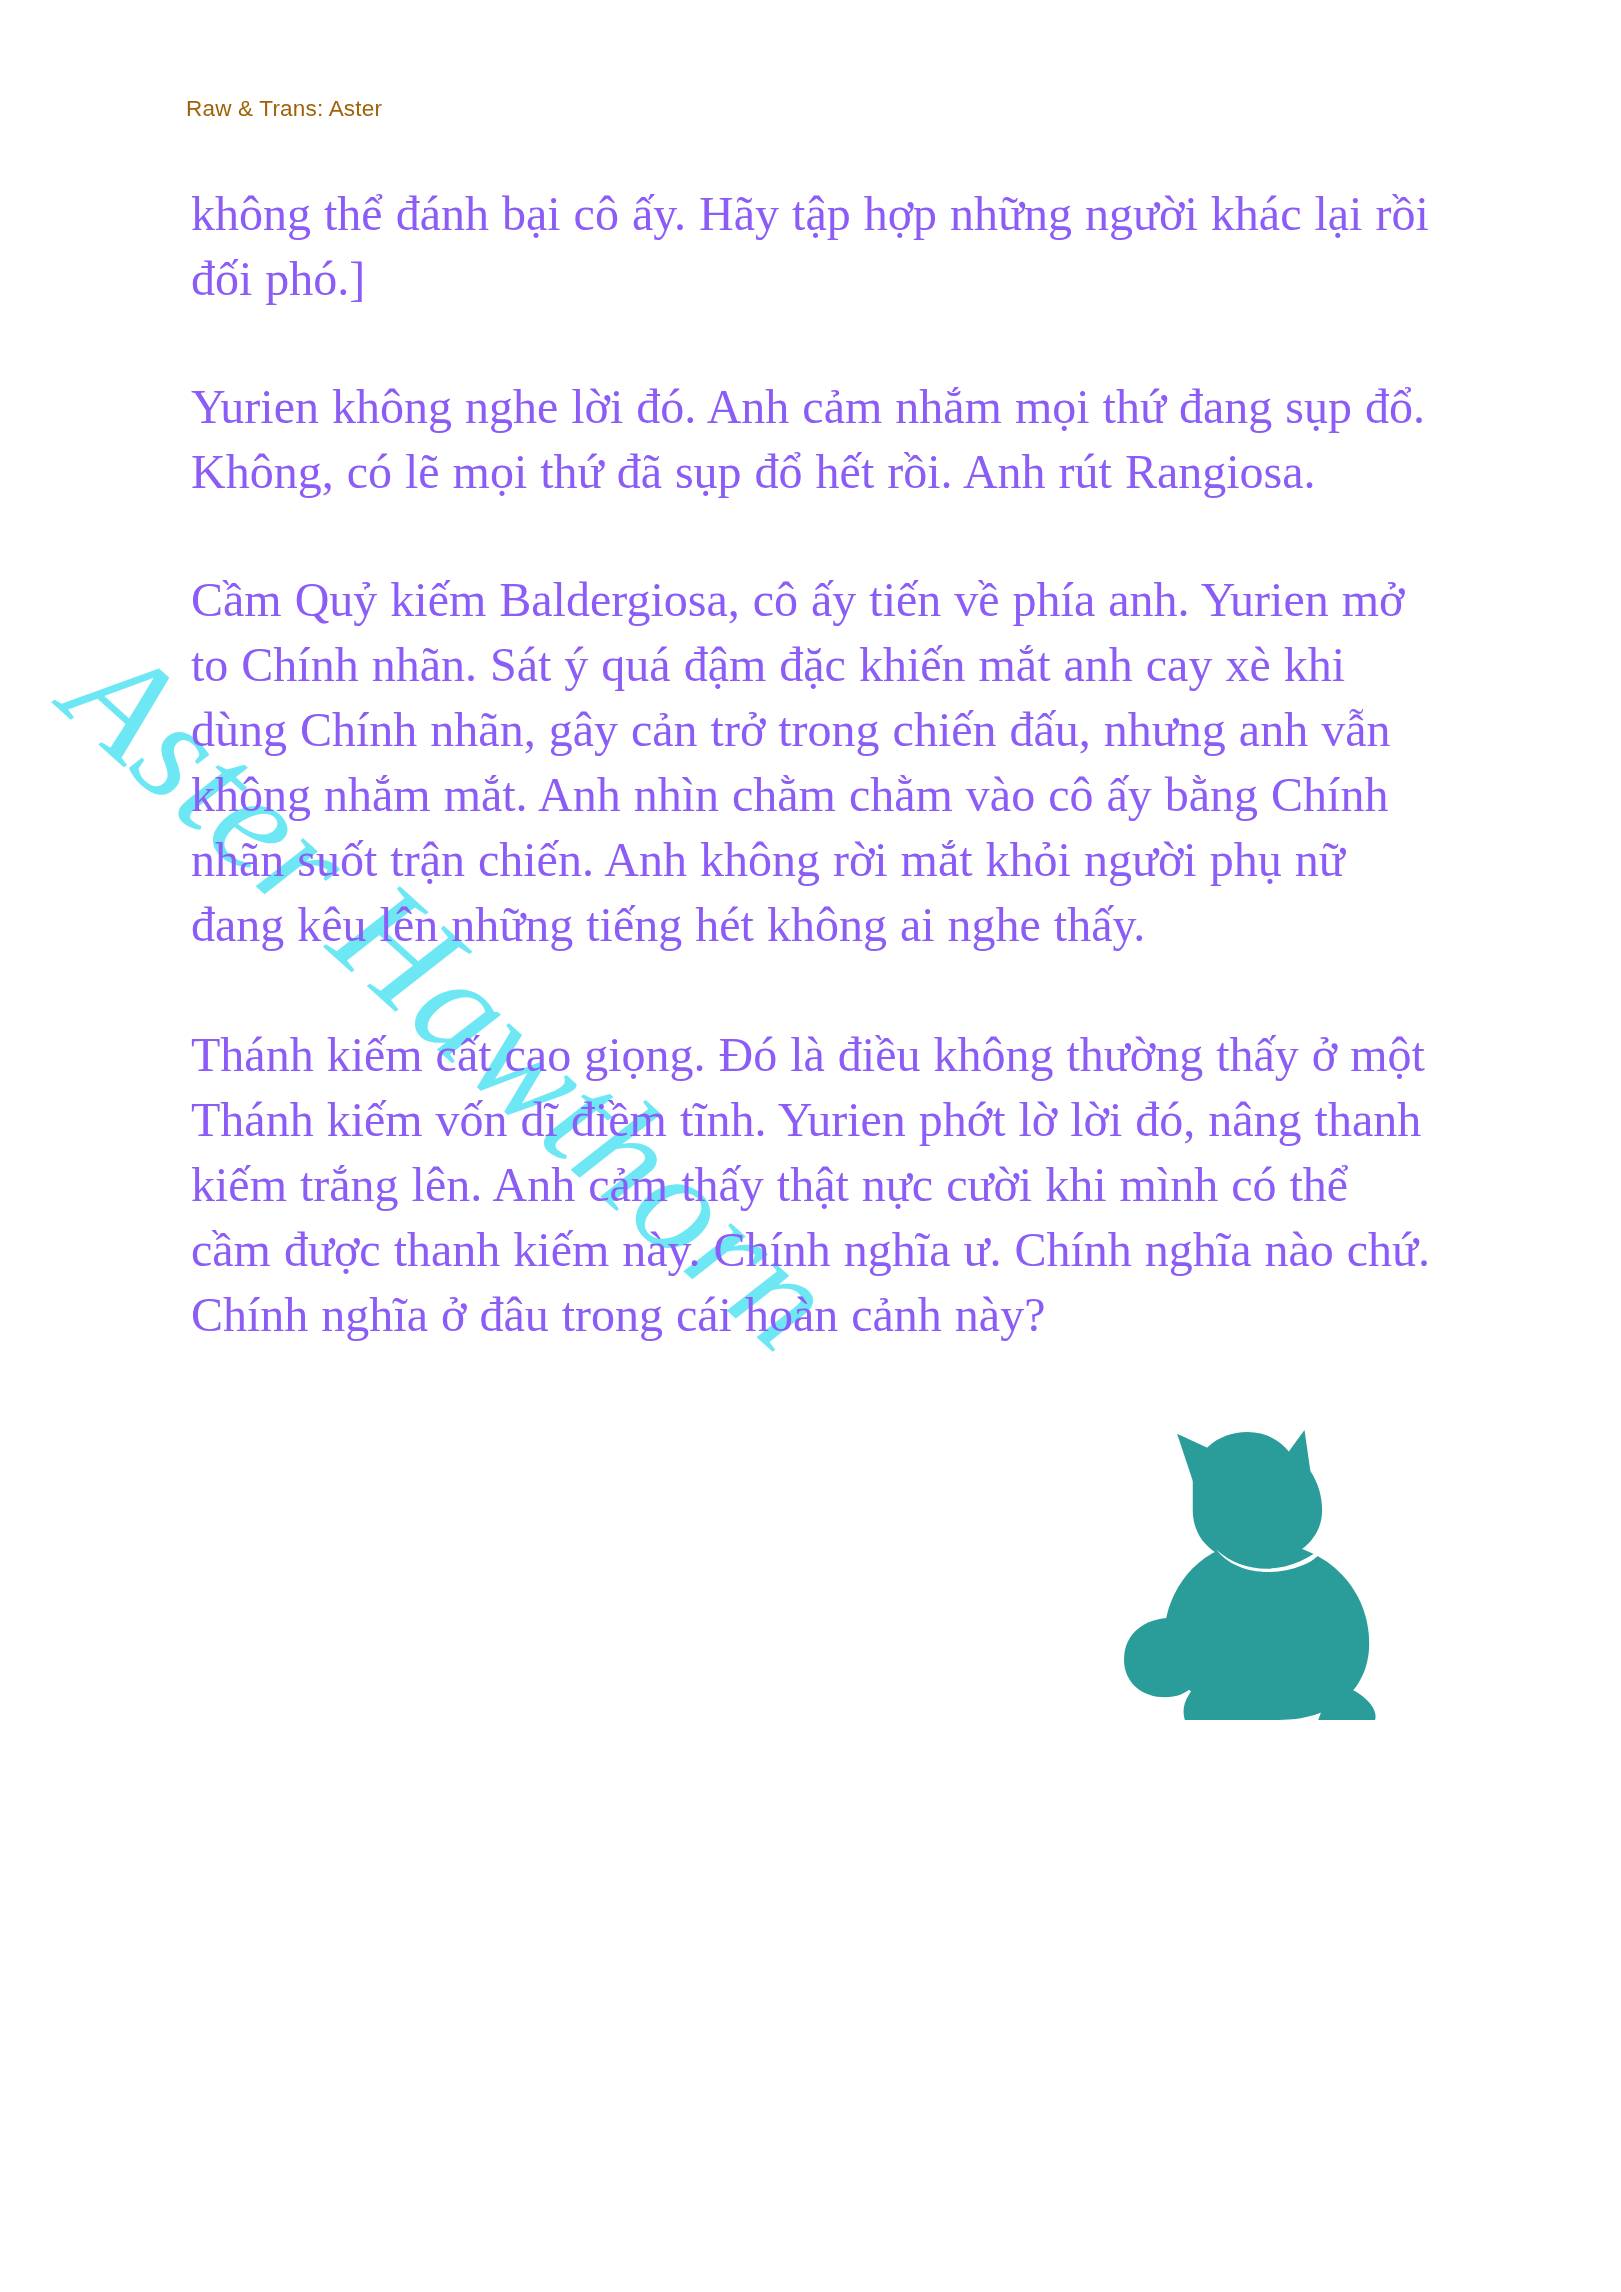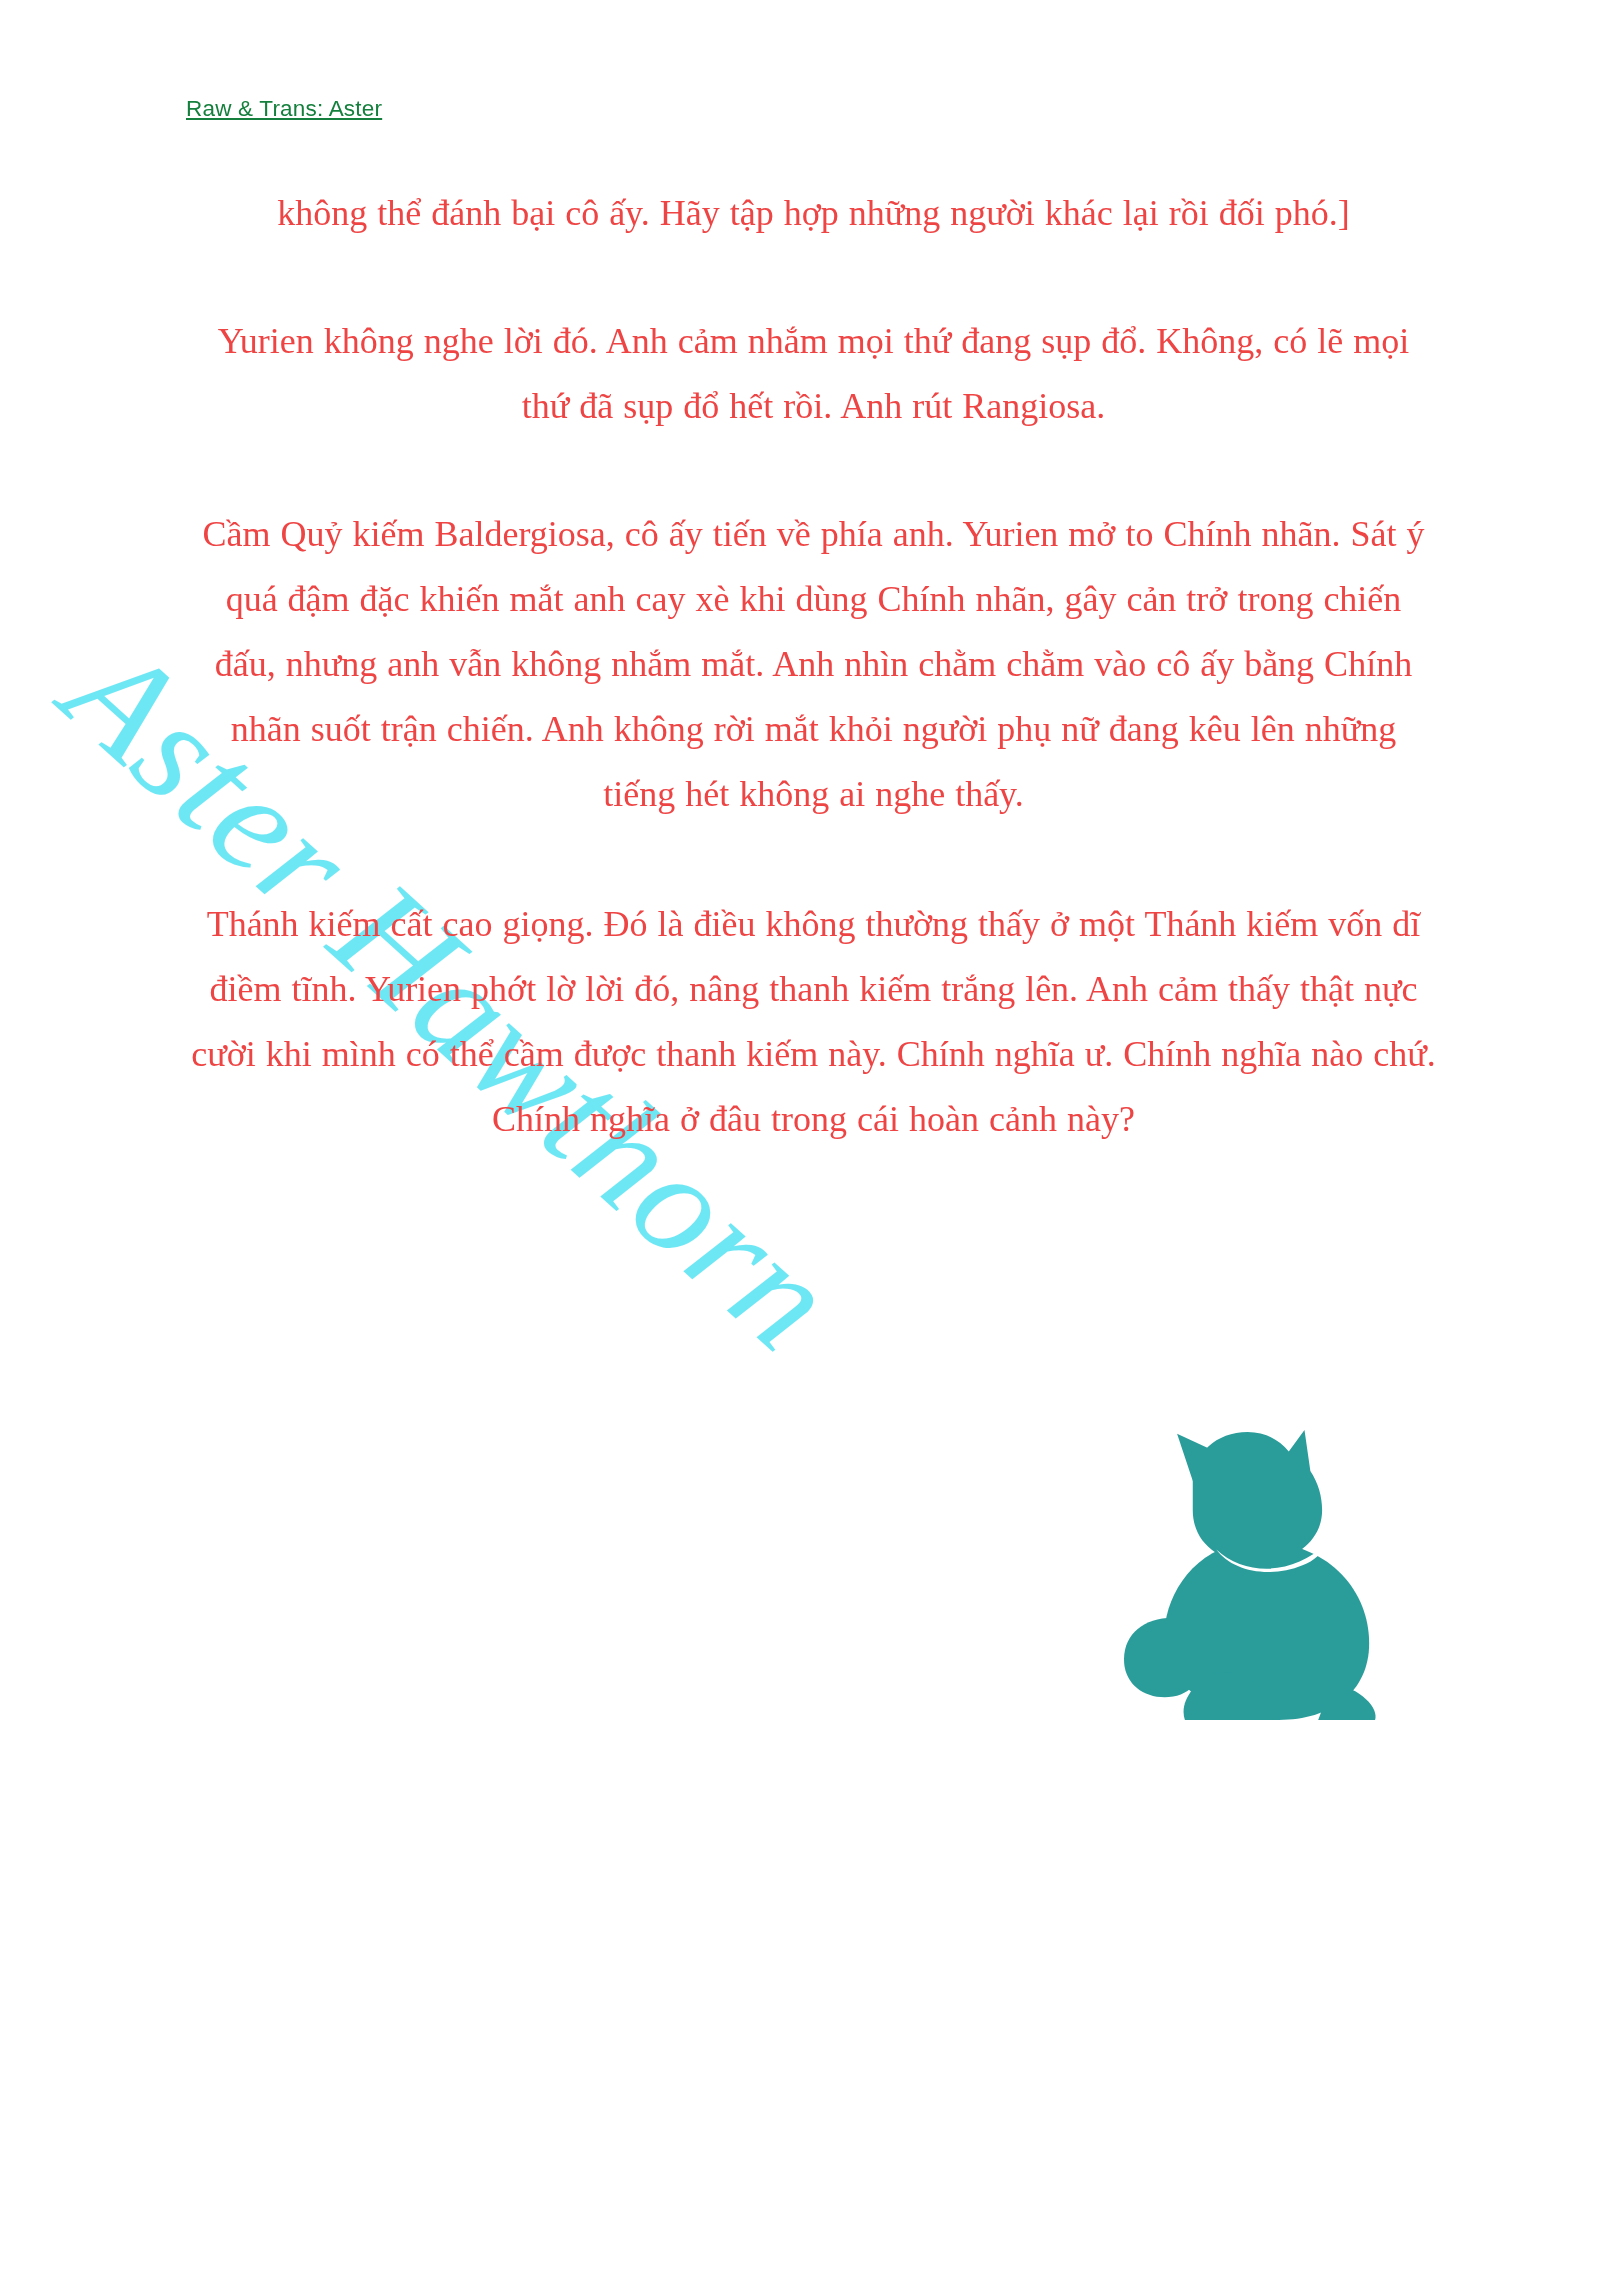--- a/index.html
+++ b/index.html
@@ -20,24 +20,23 @@
     box-sizing: border-box;
   }
 
   
   #header {
     position: absolute;
     left: 186px;
     top: 96px;
     font-family: "Liberation Sans", "DejaVu Sans", sans-serif;
     font-size: 22.5px;
-    color: #15803d;
+    color: #a16207;
     letter-spacing: 0.2px;
     white-space: nowrap;
-    text-decoration: underline;
   }
 
   
   #watermark {
     position: absolute;
     left: 147px;
     top: 608px;
     width: 1078px;
     font-family: "Liberation Serif", "DejaVu Serif", serif;
     font-size: 147px;
@@ -65,25 +64,25 @@
   
   #content {
     position: absolute;
     left: 191px;
     top: 181px;
     width: 1245px;
     z-index: 10;
   }
 
   .para {
-    font-size: 36px;
+    font-size: 48px;
     line-height: 65px;
-    color: #ef4444;
+    color: #8b5cf6;
     margin: 0 0 65px 0;
-    text-align: center;
+    text-align: left;
     word-spacing: 1px;
   }
   .para.gap-small { margin-bottom: 63px; }
 </style>
 </head>
 <body>
 
 <div id="page">
 
   <div id="header">Raw &amp; Trans: Aster</div>

